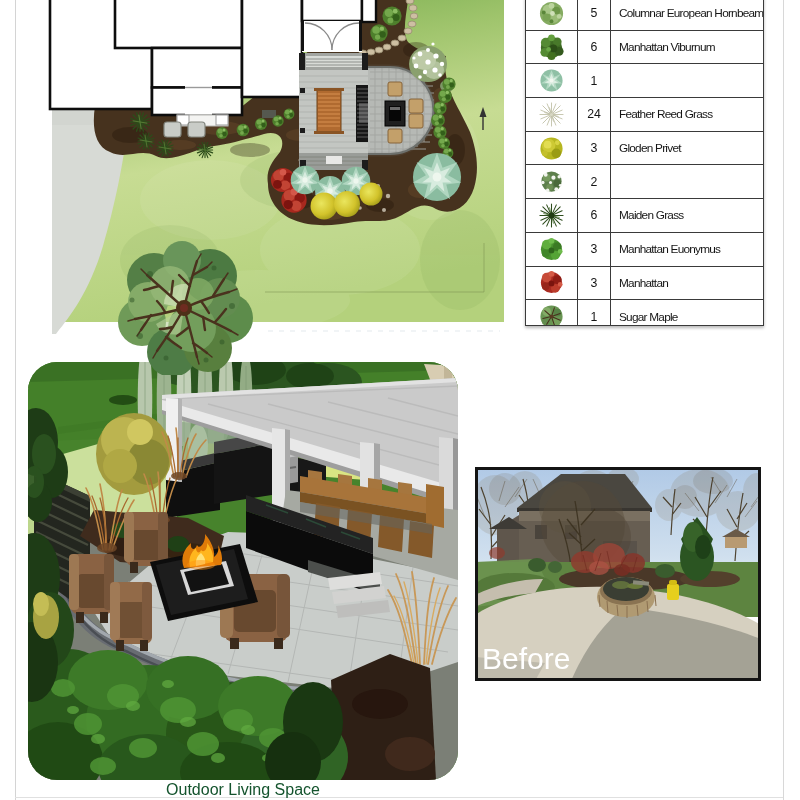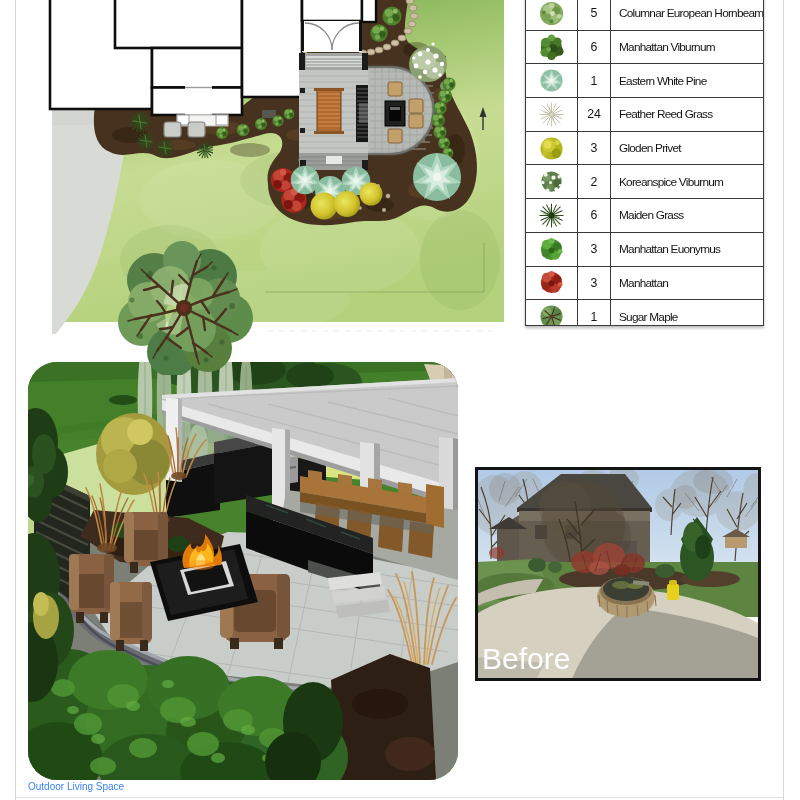--- a/index.html
+++ b/index.html
@@ -470,21 +470,20 @@
 <div class="lrow">
       <div class="lic">
         <svg width="27" height="27" viewBox="-14 -14 28 28">
 <circle r="11.5" fill="#8fc0a5"></circle>
           <path d="M0,-11 L3,-4 L10,-7 L5,-1 L11,3 L4,3 L6,10 L0,5 L-6,10 L-4,3 L-11,3 L-5,-1 L-10,-7 L-3,-4 Z" fill="#b2d8c2"></path>
           <path d="M0,-7 L2,-2 L6,-4 L3,0 L7,2 L2,3 L3,7 L0,3 L-3,7 L-2,3 L-7,2 L-3,0 L-6,-4 L-2,-2 Z" fill="#ddeee2"></path>
           <circle r="2" fill="#f2f8f0"></circle>
 </svg>
       </div>
       <div class="lqt">1</div>
-      <div class="lnm">Eastern White Pine</div>
     </div>
 
 <div class="lrow">
       <div class="lic">
         <svg width="27" height="27" viewBox="-14 -14 28 28">
 <g stroke="#c6c6ae" stroke-width="1" stroke-linecap="round">
 <line x1="-12" y1="0" x2="12" y2="0"></line>
             <line x1="0" y1="-12" x2="0" y2="12"></line>
 <line x1="-9" y1="-9" x2="9" y2="9"></line>
             <line x1="-9" y1="9" x2="9" y2="-9"></line>
@@ -532,21 +531,20 @@
             <circle cx="8" cy="-5" r="1.8"></circle>
             <circle cx="-9" cy="1" r="1.8"></circle>
             <circle cx="-1" cy="1" r="1.6"></circle>
             <circle cx="5" cy="8" r="2"></circle>
             <circle cx="-4" cy="9" r="1.8"></circle>
             <circle cx="9" cy="4" r="1.4"></circle>
           </g>
 </svg>
       </div>
       <div class="lqt">2</div>
-      <div class="lnm">Koreanspice Viburnum</div>
     </div>
 
 <div class="lrow">
       <div class="lic">
         <svg width="27" height="27" viewBox="-14 -14 28 28">
 <g stroke="#2e4d1d" stroke-width="1.1" stroke-linecap="round">
 <line x1="-12" y1="0" x2="12" y2="0"></line>
             <line x1="0" y1="-12" x2="0" y2="12"></line>
 <line x1="-9" y1="-9" x2="9" y2="9"></line>
             <line x1="-9" y1="9" x2="9" y2="-9"></line>
@@ -972,21 +970,21 @@
 
 <ellipse cx="285" cy="360" rx="30" ry="40" fill="#1a3812"></ellipse>
 <ellipse cx="265" cy="400" rx="28" ry="30" fill="#16300f"></ellipse>
 
 <ellipse cx="18" cy="255" rx="13" ry="22" fill="#a8a342"></ellipse>
 <ellipse cx="13" cy="242" rx="8" ry="12" fill="#c4bd55"></ellipse>
 </g>
 </svg>
 </div>
 
-<div class="abs" style="left:28px;top:781px;width:430px;text-align:left;font-size:10px;color:#3b82f6;">Outdoor Living Space</div>
+<div class="abs" style="left:28px;top:781px;width:430px;text-align:center;font-size:16px;color:#14532d;">Outdoor Living Space</div>
 
 <div class="abs" style="left:475px;top:467px;width:346px;height:214px;border-radius:29px;">
 <svg width="286" height="214" viewBox="0 0 286 214">
 <defs>
 <linearGradient id="skyg" x1="0" y1="0" x2="0" y2="1">
 <stop offset="0" stop-color="#b0c9e6"></stop>
           <stop offset="0.7" stop-color="#cfdfee"></stop>
           <stop offset="1" stop-color="#e2ecf4"></stop>
 </linearGradient>
 </defs>

